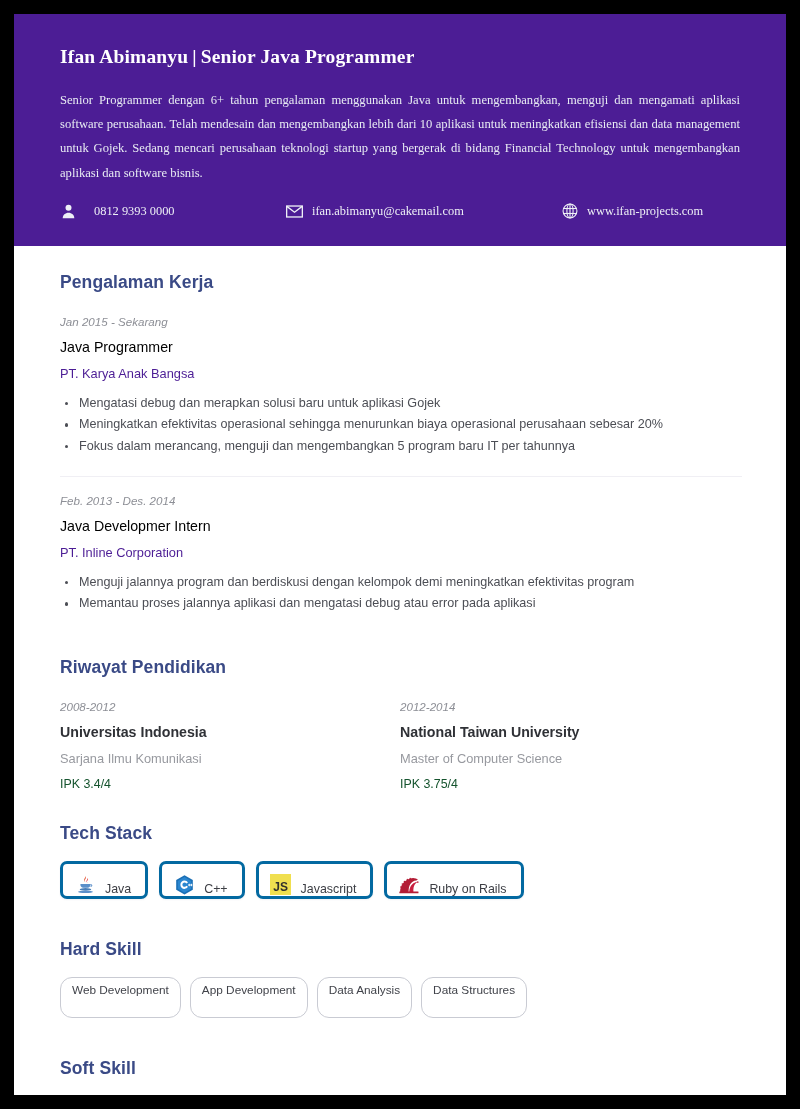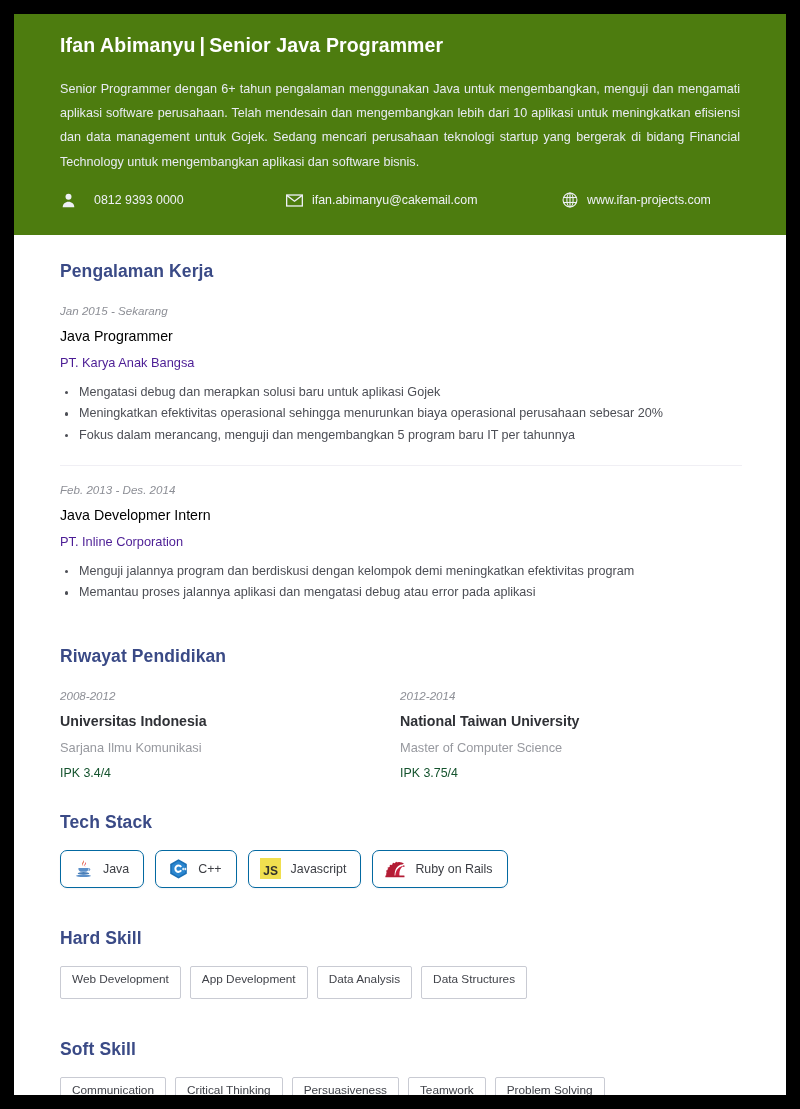--- a/index.html
+++ b/index.html
@@ -17,22 +17,23 @@
     left: 14px;
     top: 14px;
     width: 772px;
     height: 1081px;
     background: #ffffff;
     overflow: hidden;
   }
 
   
   .header {
-    background: #4d7c0f;
-    padding: 20px 46px 26px 46px;
+    background: #4c1d95;
+    padding: 32px 46px 26px 46px;
+    font-family: Liberation Serif, serif;
   }
   .header-title {
     color: #ffffff;
     font-size: 19.5px;
     font-weight: bold;
     letter-spacing: 0.15px;
     margin-bottom: 20px;
     white-space: nowrap;
   }
   .header-title .sep { font-weight: bold; padding: 0 4px; }
@@ -150,24 +151,24 @@
   }
   .edu-gpa {
     color: #14532d;
     font-size: 12.4px;
   }
 
   
   .tech-row { display: flex; gap: 11px; flex-wrap: wrap; }
   .tech-chip {
     display: flex;
-    align-items: center;
+    align-items: flex-end;
     height: 38px;
     padding: 0 14px 0 11px;
-    border: 1px solid #0369a1;
+    border: 3px solid #0369a1;
     border-radius: 7px;
     background: #ffffff;
     box-shadow: 0 1px 2px rgba(40,40,60,0.06);
   }
   .tech-icon {
     width: 22px;
     height: 22px;
     margin-right: 9px;
     display: flex;
     align-items: center;
@@ -191,22 +192,22 @@
     font-weight: bold;
     color: #32312c;
     line-height: 1.25;
     font-family: "Liberation Sans", sans-serif;
   }
 
   
   .tag-row { display: flex; gap: 9px; flex-wrap: wrap; }
   .tag {
     border: 1px solid #c9cbd3;
-    border-radius: 2px;
-    padding: 5px 11px 12px 11px;
+    border-radius: 12px;
+    padding: 5px 11px 20px 11px;
     font-size: 11.8px;
     color: #41434a;
     background: #ffffff;
     white-space: nowrap;
   }
 
   .sp-36 { height: 36px; }
   .sp-28 { height: 28px; }
 </style>
 </head>

